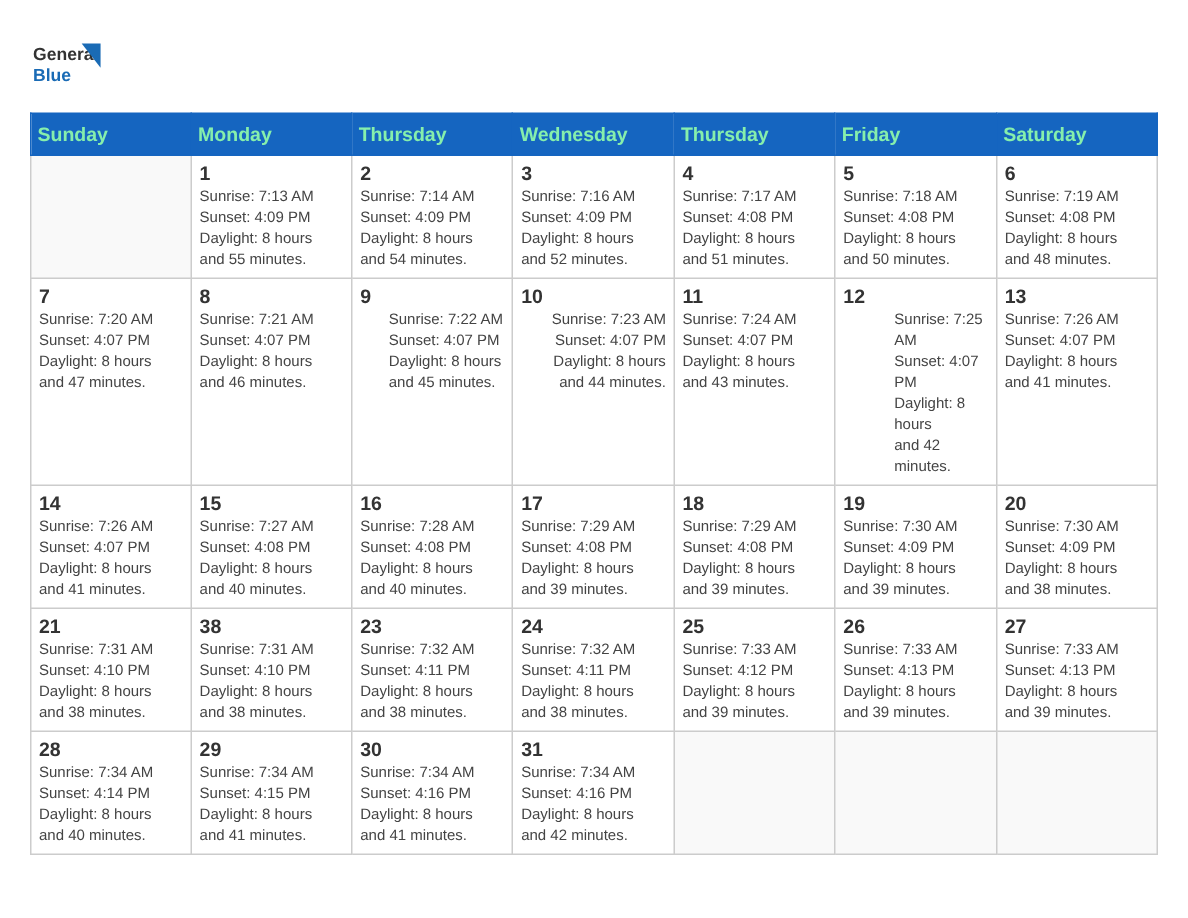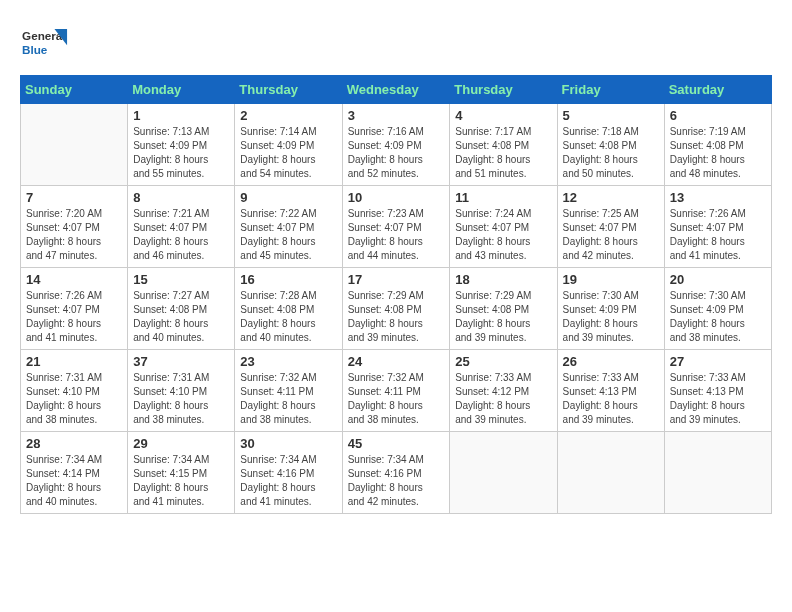--- a/index.html
+++ b/index.html
@@ -158,42 +158,42 @@
         </td>
         <td>
           <span class="day-number">8</span>
           <div class="day-info" style="white-space: pre-line;">Sunrise: 7:21 AM
 Sunset: 4:07 PM
 Daylight: 8 hours
 and 46 minutes.</div>
         </td>
         <td>
           <span class="day-number">9</span>
-          <div class="day-info" style="white-space: pre-line;">Sunrise: 7:22 AM
+          <div class="day-info" style="white-space: pre-line; margin-left: 19px;">Sunrise: 7:22 AM
 Sunset: 4:07 PM
 Daylight: 8 hours
 and 45 minutes.</div>
         </td>
         <td>
           <span class="day-number">10</span>
-          <div class="day-info" style="white-space: pre-line;">Sunrise: 7:23 AM
+          <div class="day-info" style="white-space: pre-line; text-align: right;">Sunrise: 7:23 AM
 Sunset: 4:07 PM
 Daylight: 8 hours
 and 44 minutes.</div>
         </td>
         <td>
           <span class="day-number">11</span>
           <div class="day-info" style="white-space: pre-line;">Sunrise: 7:24 AM
 Sunset: 4:07 PM
 Daylight: 8 hours
 and 43 minutes.</div>
         </td>
         <td>
           <span class="day-number">12</span>
-          <div class="day-info" style="white-space: pre-line;">Sunrise: 7:25 AM
+          <div class="day-info" style="white-space: pre-line; margin-left: 34px;">Sunrise: 7:25 AM
 Sunset: 4:07 PM
 Daylight: 8 hours
 and 42 minutes.</div>
         </td>
         <td>
           <span class="day-number">13</span>
           <div class="day-info" style="white-space: pre-line;">Sunrise: 7:26 AM
 Sunset: 4:07 PM
 Daylight: 8 hours
 and 41 minutes.</div>
@@ -252,21 +252,21 @@
       </tr>
       <tr>
         <td>
           <span class="day-number">21</span>
           <div class="day-info" style="white-space: pre-line;">Sunrise: 7:31 AM
 Sunset: 4:10 PM
 Daylight: 8 hours
 and 38 minutes.</div>
         </td>
         <td>
-          <span class="day-number">37</span>
+          <span class="day-number">38</span>
           <div class="day-info" style="white-space: pre-line;">Sunrise: 7:31 AM
 Sunset: 4:10 PM
 Daylight: 8 hours
 and 38 minutes.</div>
         </td>
         <td>
           <span class="day-number">23</span>
           <div class="day-info" style="white-space: pre-line;">Sunrise: 7:32 AM
 Sunset: 4:11 PM
 Daylight: 8 hours
@@ -317,21 +317,21 @@
 and 41 minutes.</div>
         </td>
         <td>
           <span class="day-number">30</span>
           <div class="day-info" style="white-space: pre-line;">Sunrise: 7:34 AM
 Sunset: 4:16 PM
 Daylight: 8 hours
 and 41 minutes.</div>
         </td>
         <td>
-          <span class="day-number">45</span>
+          <span class="day-number">31</span>
           <div class="day-info" style="white-space: pre-line;">Sunrise: 7:34 AM
 Sunset: 4:16 PM
 Daylight: 8 hours
 and 42 minutes.</div>
         </td>
         <td class="empty"></td>
         <td class="empty"></td>
         <td class="empty"></td>
       </tr>
     </tbody>

